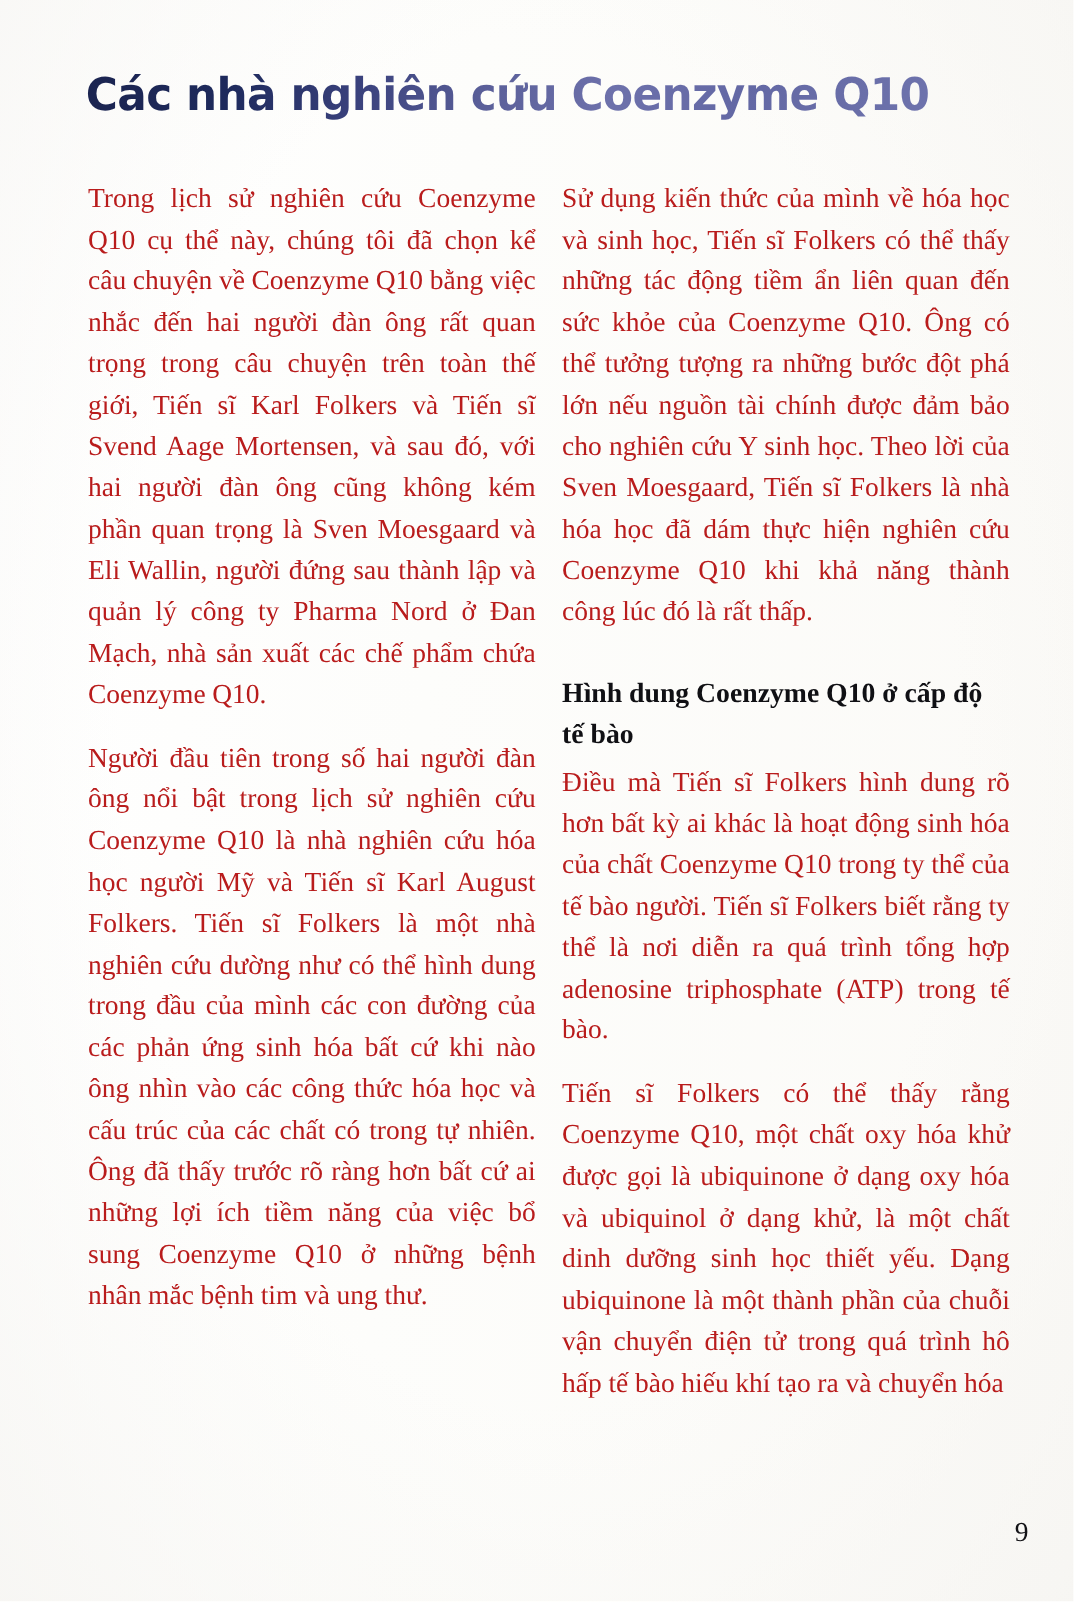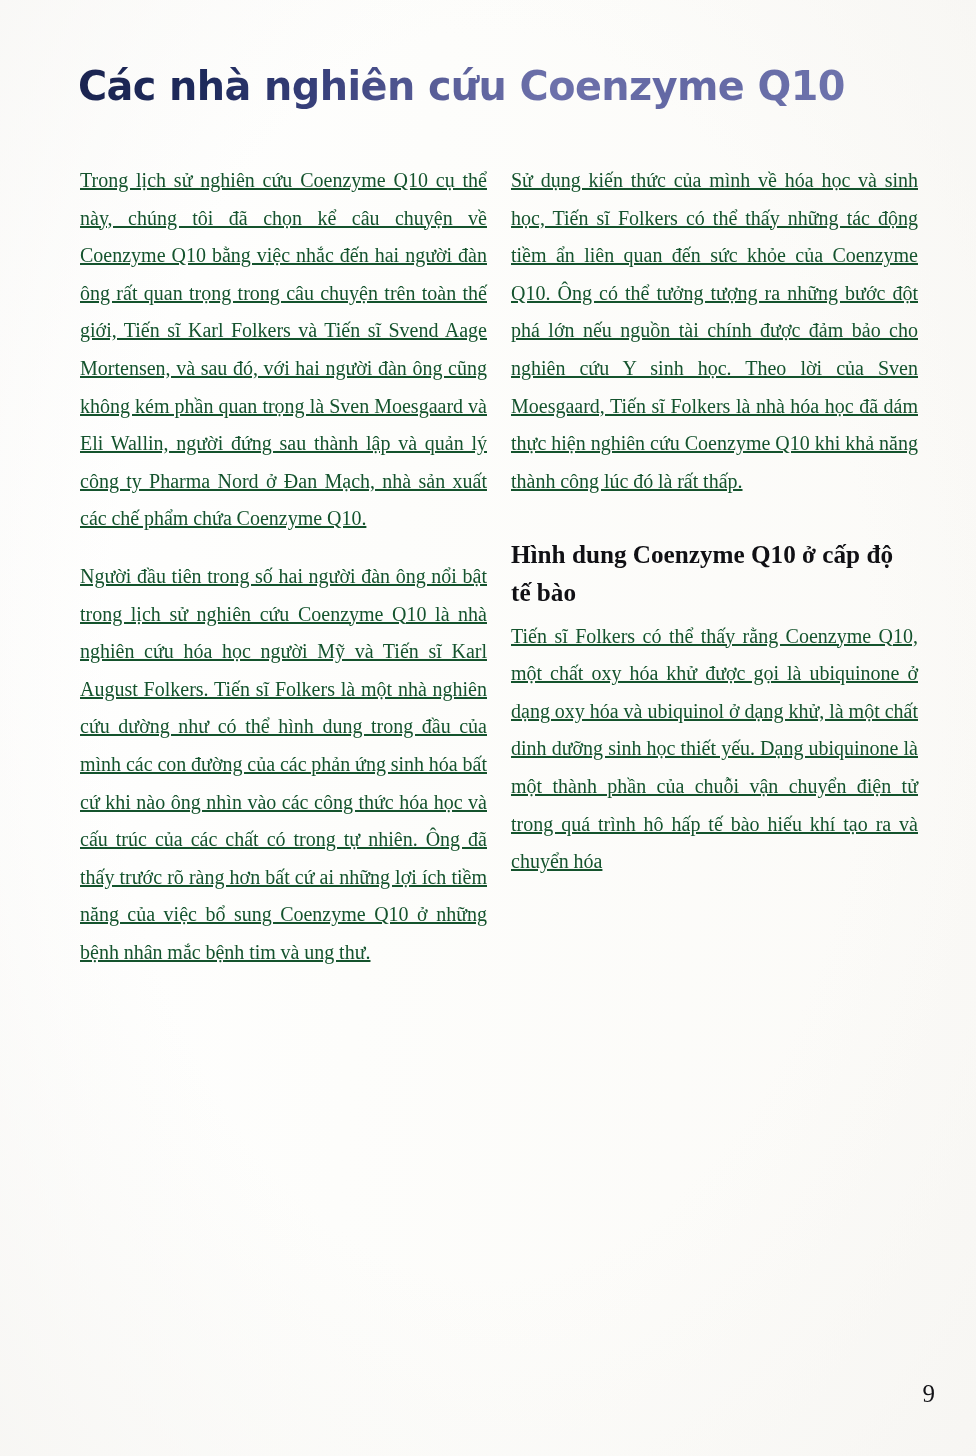--- a/index.html
+++ b/index.html
@@ -85,29 +85,28 @@
     align-items: flex-start;
   }
 
   .col {
     width: 407px;
     box-sizing: border-box;
   }
 
   .col p {
     margin: 0 0 20px 0;
-    font-size: 20px;
+    font-size: 25px;
     line-height: 37.6px;
     text-align: justify;
     text-justify: inter-word;
-    color: #14532d;
+    color: #b91c1c;
     hyphens: none;
     -webkit-hyphens: none;
     word-spacing: -0.2px;
-    text-decoration: underline;
   }
 
   .col p:last-child {
     margin-bottom: 0;
   }
 
   
   .col p { text-align-last: left; }
 
   
@@ -155,20 +154,21 @@
     <div class="columns">
 
       <div class="col">
         <p class="faded-head">Trong lịch sử nghiên cứu Coenzyme Q10 cụ thể này, chúng tôi đã chọn kể câu chuyện về Coenzyme Q10 bằng việc nhắc đến hai người đàn ông rất quan trọng trong câu chuyện trên toàn thế giới, Tiến sĩ Karl Folkers và Tiến sĩ Svend Aage Mortensen, và sau đó, với hai người đàn ông cũng không kém phần quan trọng là Sven Moesgaard và Eli Wallin, người đứng sau thành lập và quản lý công ty Pharma Nord ở Đan Mạch, nhà sản xuất các chế phẩm chứa Coenzyme Q10.</p>
         <p>Người đầu tiên trong số hai người đàn ông nổi bật trong lịch sử nghiên cứu Coenzyme Q10 là nhà nghiên cứu hóa học người Mỹ và Tiến sĩ Karl August Folkers. Tiến sĩ Folkers là một nhà nghiên cứu dường như có thể hình dung trong đầu của mình các con đường của các phản ứng sinh hóa bất cứ khi nào ông nhìn vào các công thức hóa học và cấu trúc của các chất có trong tự nhiên. Ông đã thấy trước rõ ràng hơn bất cứ ai những lợi ích tiềm năng của việc bổ sung Coenzyme Q10 ở những bệnh nhân mắc bệnh tim và ung thư.</p>
       </div>
 
       <div class="col">
         <p class="faded-head-right">Sử dụng kiến thức của mình về hóa học và sinh học, Tiến sĩ Folkers có thể thấy những tác động tiềm ẩn liên quan đến sức khỏe của Coenzyme Q10. Ông có thể tưởng tượng ra những bước đột phá lớn nếu nguồn tài chính được đảm bảo cho nghiên cứu Y sinh học. Theo lời của Sven Moesgaard, Tiến sĩ Folkers là nhà hóa học đã dám thực hiện nghiên cứu Coenzyme Q10 khi khả năng thành công lúc đó là rất thấp.</p>
         <h2 class="subhead gap-before">Hình dung Coenzyme Q10 ở cấp độ tế bào</h2>
+        <p>Điều mà Tiến sĩ Folkers hình dung rõ hơn bất kỳ ai khác là hoạt động sinh hóa của chất Coenzyme Q10 trong ty thể của tế bào người. Tiến sĩ Folkers biết rằng ty thể là nơi diễn ra quá trình tổng hợp adenosine triphosphate (ATP) trong tế bào.</p>
         <p>Tiến sĩ Folkers có thể thấy rằng Coenzyme Q10, một chất oxy hóa khử được gọi là ubiquinone ở dạng oxy hóa và ubiquinol ở dạng khử, là một chất dinh dưỡng sinh học thiết yếu. Dạng ubiquinone là một thành phần của chuỗi vận chuyển điện tử trong quá trình hô hấp tế bào hiếu khí tạo ra và chuyển hóa</p>
       </div>
 
     </div>
 
     <div class="page-number">9</div>
 
   </div>
 </div>
 

